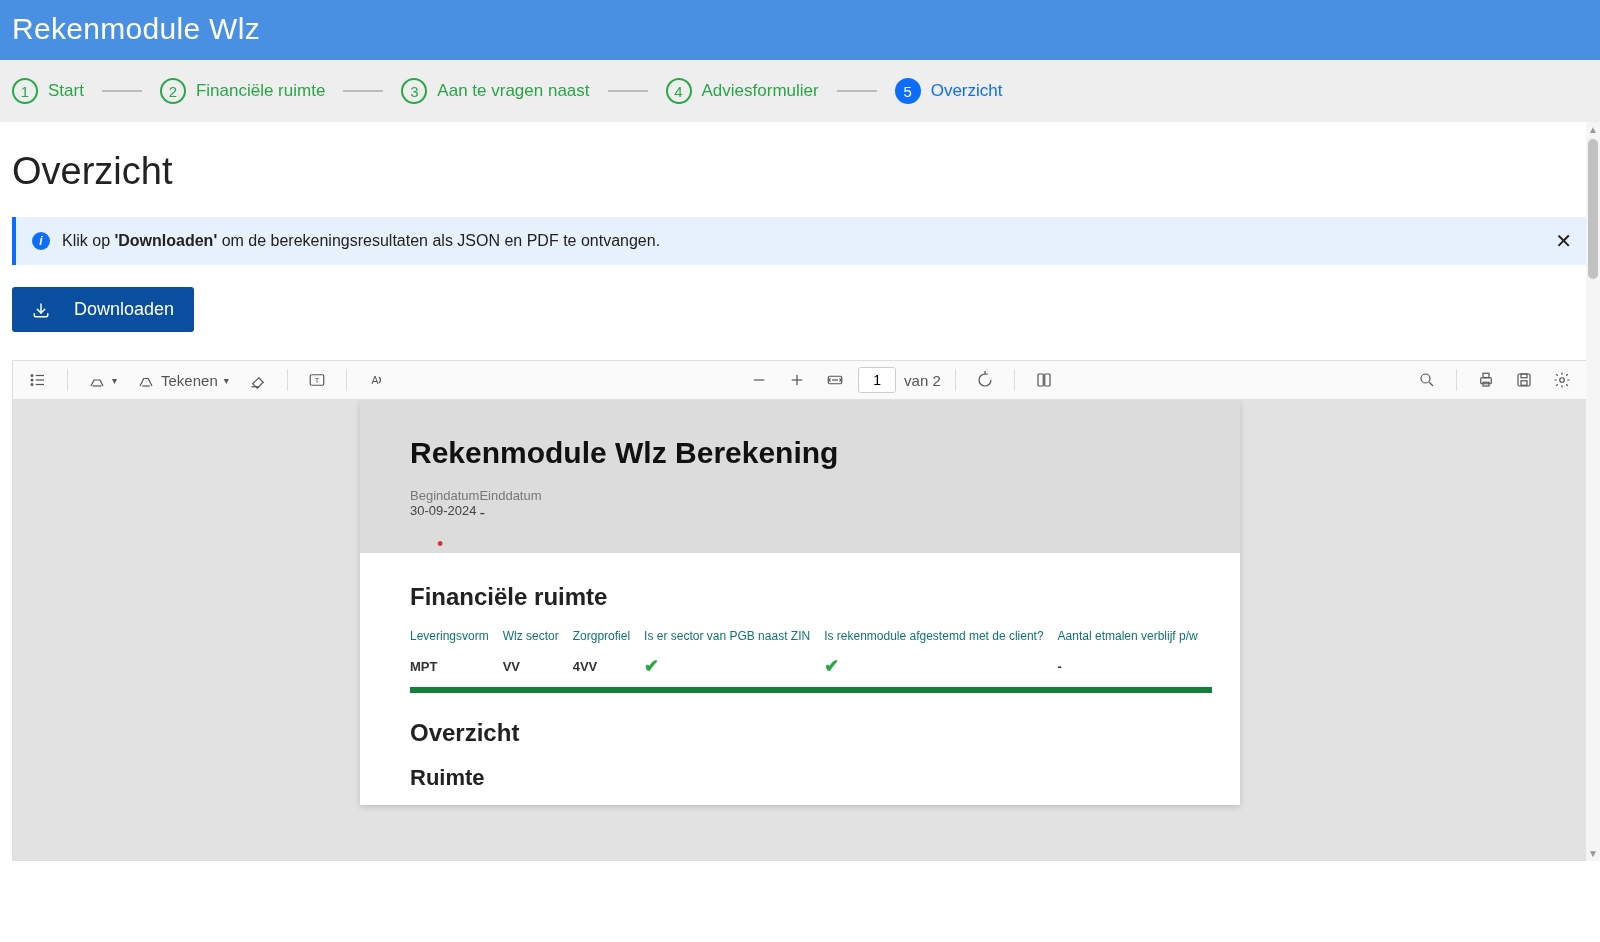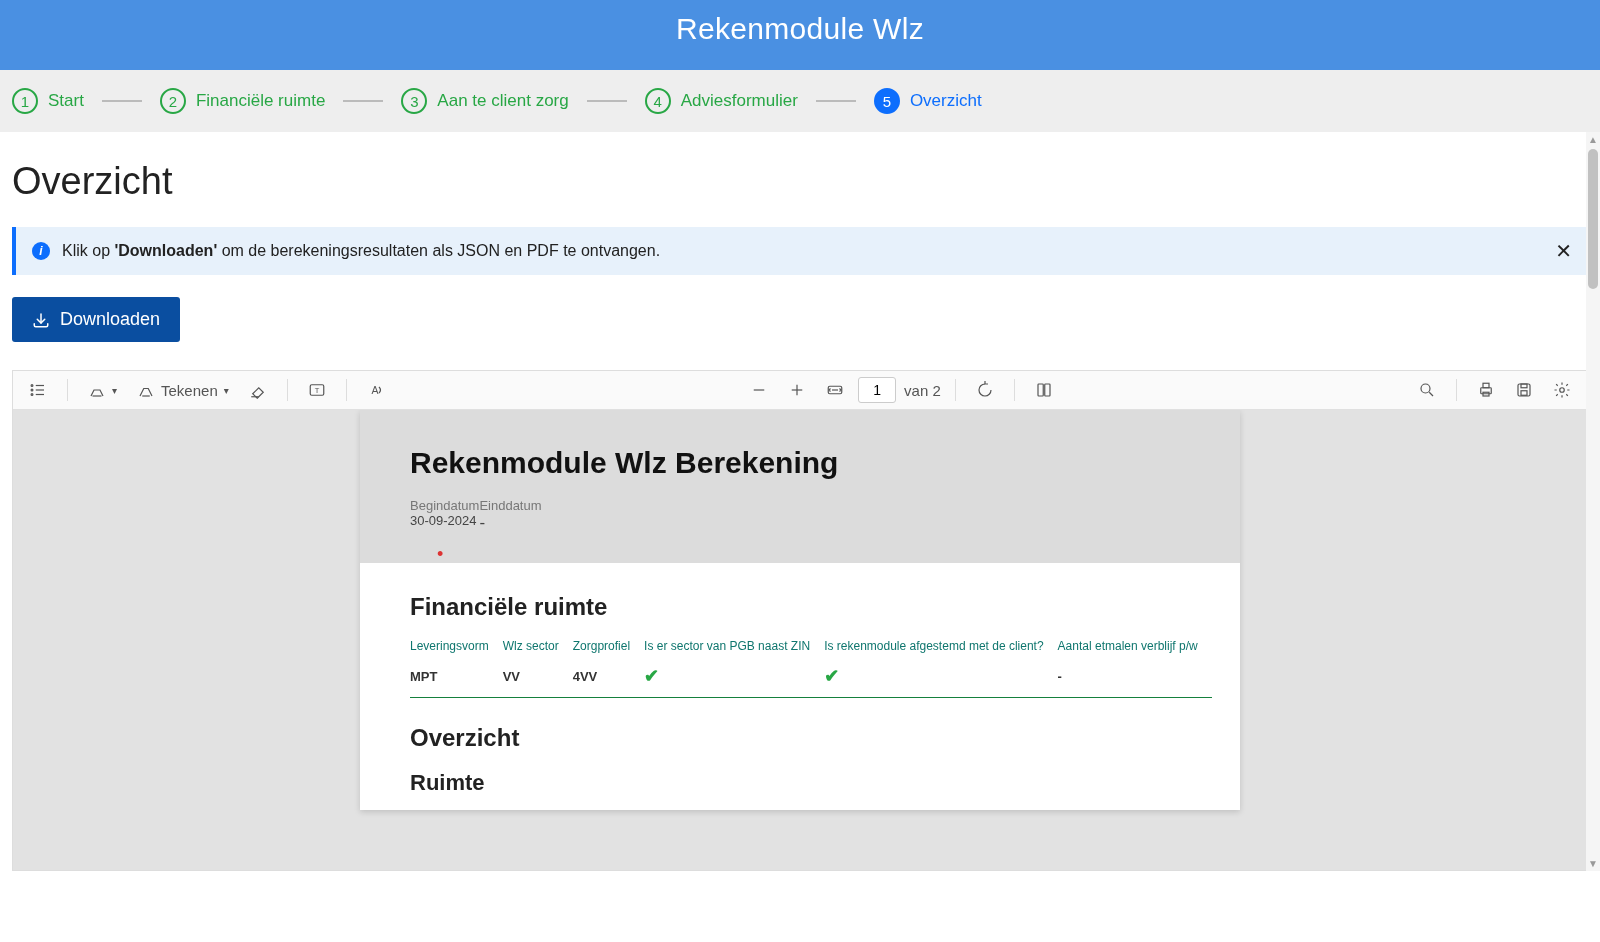--- a/index.html
+++ b/index.html
@@ -15,22 +15,21 @@
   body {
     margin: 0;
     font-family: "Segoe UI", "Helvetica Neue", Arial, sans-serif;
     color: #222;
     background: #fff;
   }
   
   .topbar {
     background: var(--brand-blue);
     color: #fff;
-    padding: 12px 12px 24px;
-    text-align: center;
+    padding: 12px 12px 14px;
   }
   .topbar h1 {
     margin: 0;
     font-size: 30px;
     font-weight: 400;
     letter-spacing: .3px;
   }
   
   .stepper {
     background: var(--bg-steps);
@@ -92,21 +91,21 @@
     flex-shrink:0;
   }
   .download-btn {
     margin-top: 22px;
     background: #0a4ea0;
     color: #fff;
     border: none;
     font-size: 18px;
     padding: 12px 20px;
     border-radius: 3px;
-    display: flex; align-items: center; gap: 10px;
+    display: flex; align-items: center; gap: 24px;
     cursor: pointer;
   }
   
   .fake-scroll {
     position: absolute;
     top: 0; right: 0; bottom: 0;
     width: 14px;
     background: #f5f5f5;
     display:flex; flex-direction:column; align-items:center;
   }
@@ -181,21 +180,21 @@
   table.fin {
     border-collapse:collapse; width:100%; font-size:13px; color:#333;
   }
   table.fin th {
     text-align:left; font-weight:500; color:#0f766e;
     padding:4px 14px 4px 0; font-size:12px;
     white-space:nowrap;
   }
   table.fin td {
     padding:8px 14px 10px 0; font-weight:600;
-    border-bottom:1px solid #15803d;
+    border-bottom:6px solid #15803d;
   }
   .check { color:#28a745; font-size:18px; font-weight:bold; }
 </style>
 </head>
 <body>
 
 <div class="topbar">
   <h1>Rekenmodule Wlz</h1>
 </div>
 
@@ -207,21 +206,21 @@
   <div class="step-divider"></div>
 
   <div class="step">
     <span class="num">2</span>
     <span>Financiële ruimte</span>
   </div>
   <div class="step-divider"></div>
 
   <div class="step">
     <span class="num">3</span>
-    <span>Aan te client zorg</span>
+    <span>Aan te vragen naast</span>
   </div>
   <div class="step-divider"></div>
 
   <div class="step">
     <span class="num">4</span>
     <span>Adviesformulier</span>
   </div>
   <div class="step-divider"></div>
 
   <div class="step active">

